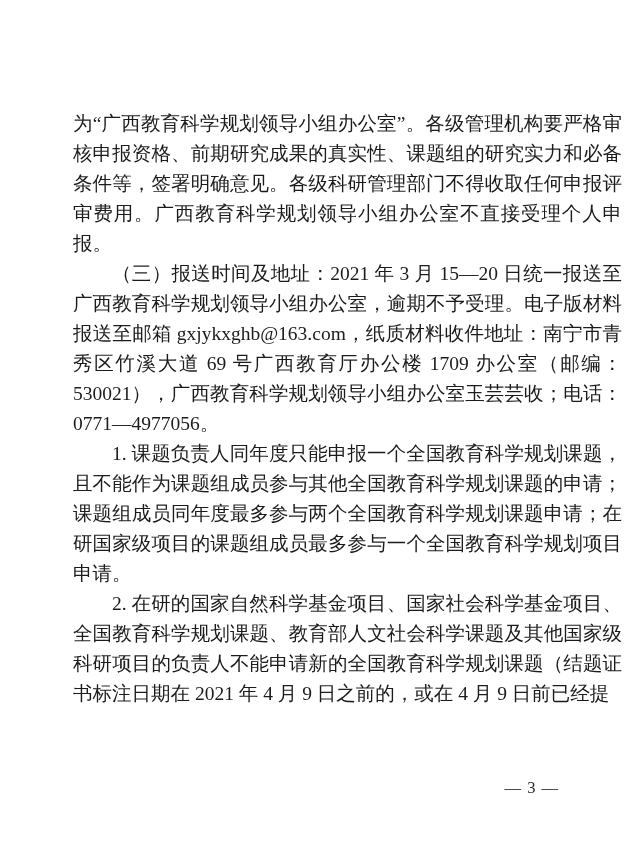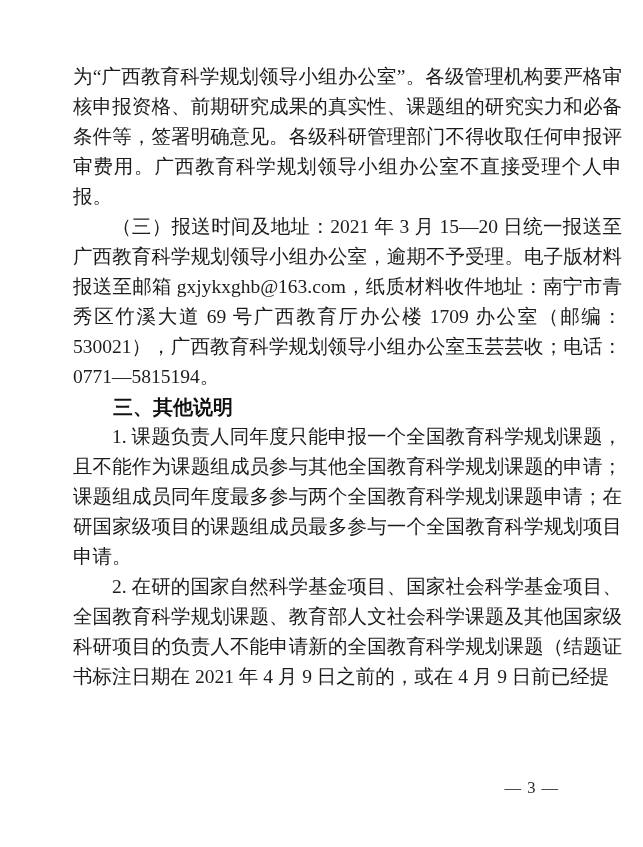--- a/index.html
+++ b/index.html
@@ -27,20 +27,21 @@
     text-align: justify;
     text-justify: inter-ideograph;
   }
   .content p {
     margin: 0;
     padding: 0;
     text-indent: 2em;
   }
   .content p.no-indent {
     text-indent: 0;
+    margin-top: 47px;
   }
   .content p.heading {
     font-family: "Liberation Sans", "DejaVu Sans", sans-serif;
     font-weight: bold;
     font-size: 20px;
     color: #111111;
     text-align: left;
   }
   .page-number {
     position: absolute;
@@ -52,19 +53,18 @@
     letter-spacing: 1px;
     font-family: "Liberation Serif", "DejaVu Serif", serif;
   }
 </style>
 </head>
 <body>
 
 <div class="page">
   <div class="content">
     <p class="no-indent">为“广西教育科学规划领导小组办公室”。各级管理机构要严格审核申报资格、前期研究成果的真实性、课题组的研究实力和必备条件等，签署明确意见。各级科研管理部门不得收取任何申报评审费用。广西教育科学规划领导小组办公室不直接受理个人申报。</p>
-    <p>（三）报送时间及地址：2021 年 3 月 15—20 日统一报送至广西教育科学规划领导小组办公室，逾期不予受理。电子版材料报送至邮箱 gxjykxghb@163.com，纸质材料收件地址：南宁市青秀区竹溪大道 69 号广西教育厅办公楼 1709 办公室（邮编：530021），广西教育科学规划领导小组办公室玉芸芸收；电话：0771—5815194。</p>
-    <p class="heading">三、其他说明</p>
+    <p>（三）报送时间及地址：2021 年 3 月 15—20 日统一报送至广西教育科学规划领导小组办公室，逾期不予受理。电子版材料报送至邮箱 gxjykxghb@163.com，纸质材料收件地址：南宁市青秀区竹溪大道 69 号广西教育厅办公楼 1709 办公室（邮编：530021），广西教育科学规划领导小组办公室玉芸芸收；电话：0771—4977056。</p>
     <p>1. 课题负责人同年度只能申报一个全国教育科学规划课题，且不能作为课题组成员参与其他全国教育科学规划课题的申请；课题组成员同年度最多参与两个全国教育科学规划课题申请；在研国家级项目的课题组成员最多参与一个全国教育科学规划项目申请。</p>
     <p>2. 在研的国家自然科学基金项目、国家社会科学基金项目、全国教育科学规划课题、教育部人文社会科学课题及其他国家级科研项目的负责人不能申请新的全国教育科学规划课题（结题证书标注日期在 2021 年 4 月 9 日之前的，或在 4 月 9 日前已经提</p>
   </div>
   <div class="page-number">— 3 —</div>
 </div>
 
 </body></html>

